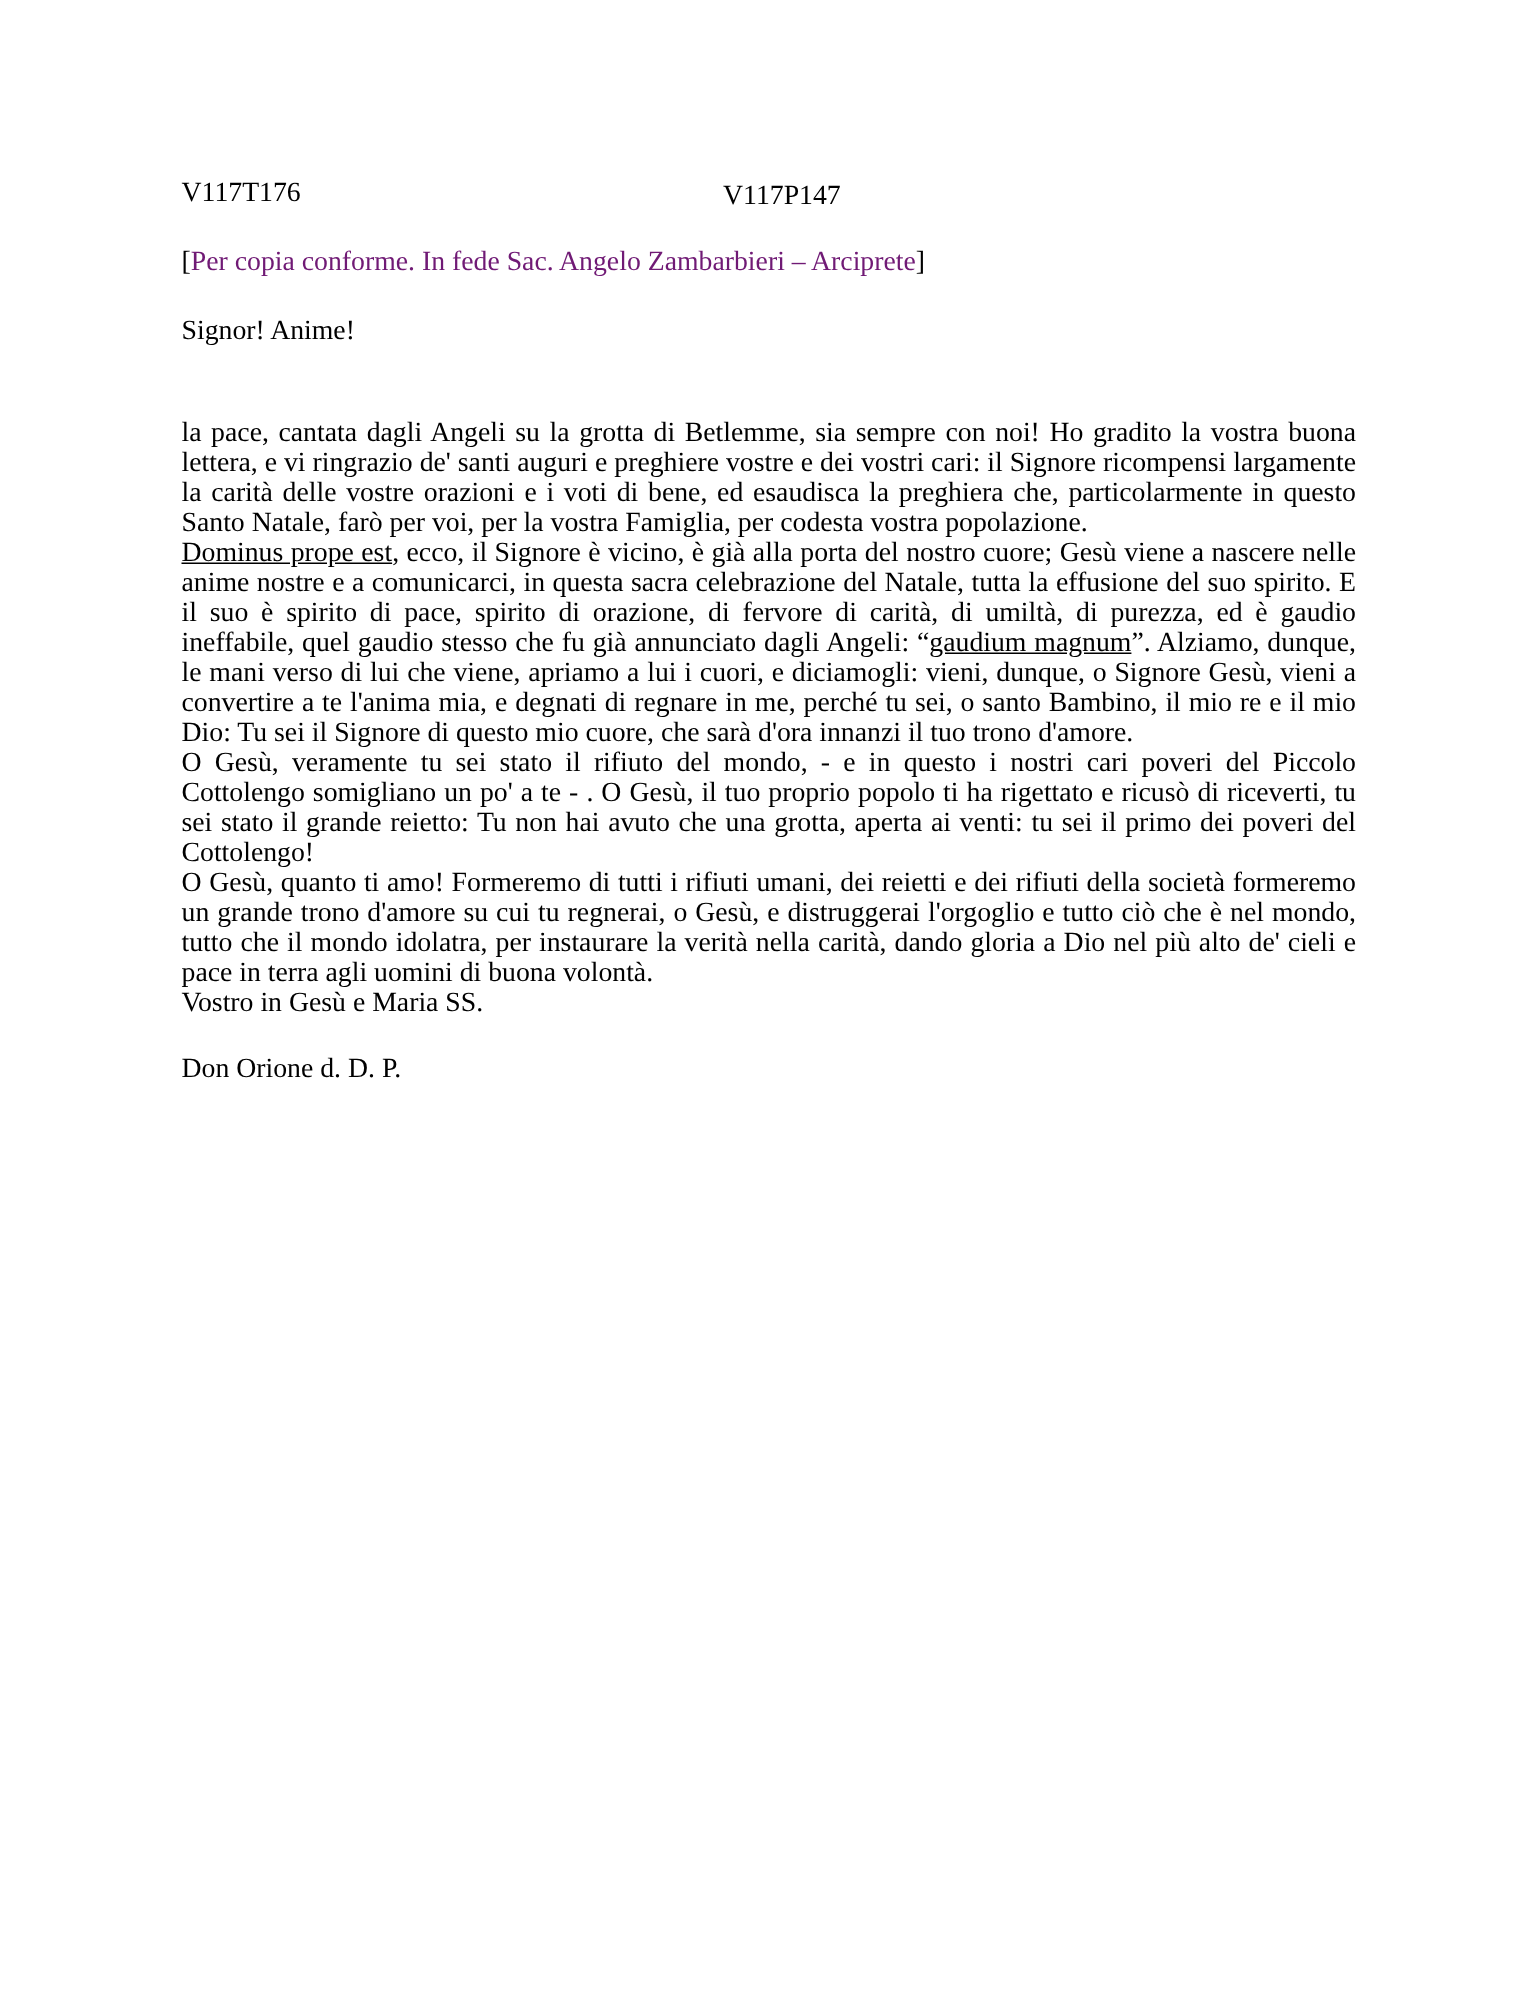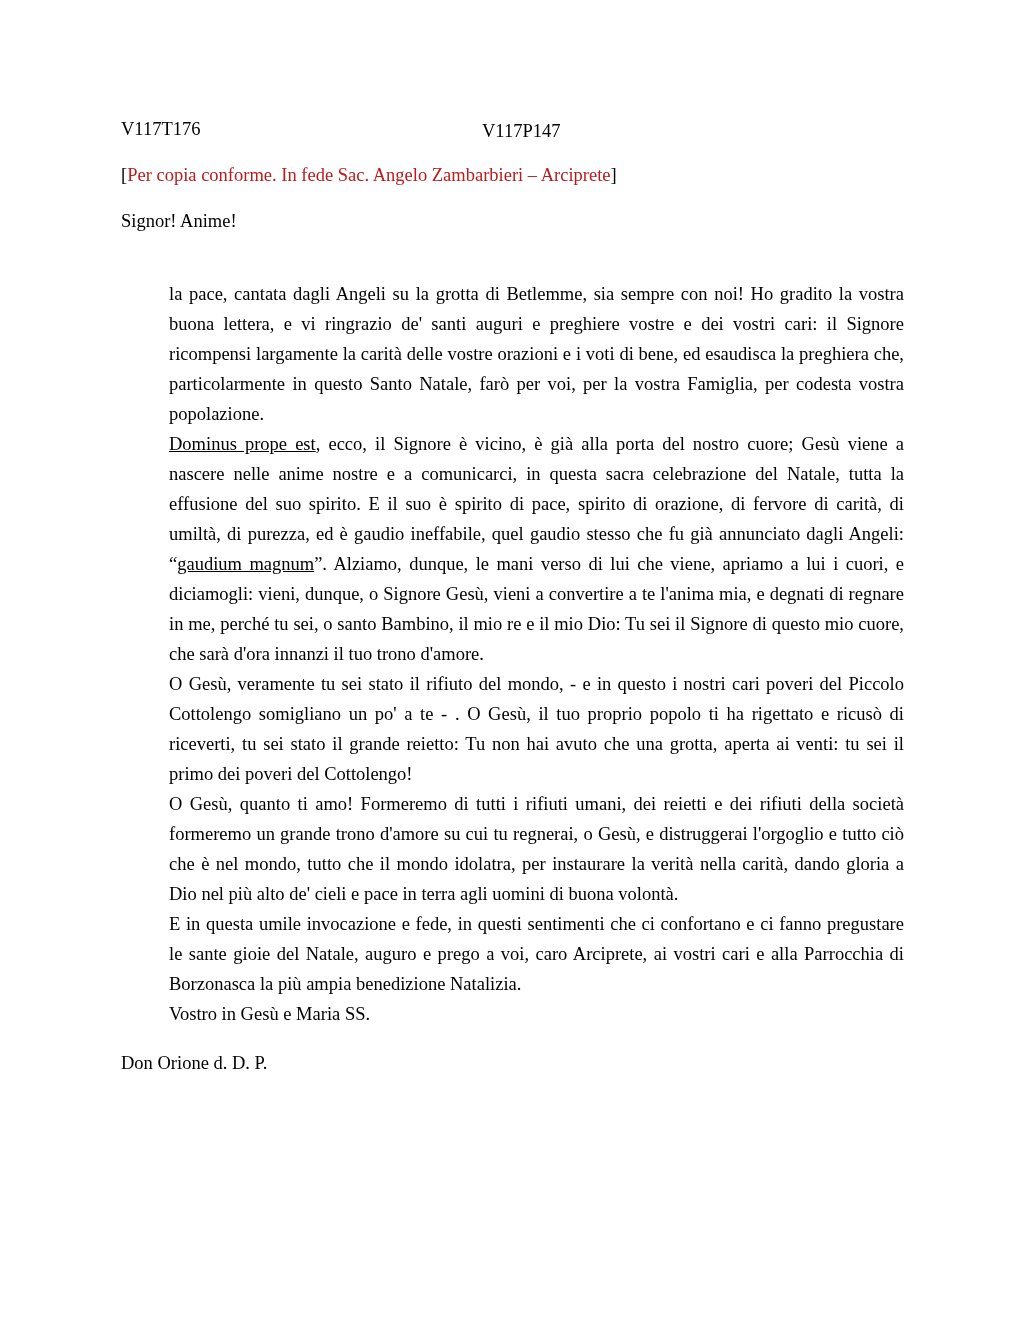--- a/index.html
+++ b/index.html
@@ -30,26 +30,25 @@
       position: relative;
       height: 23px;
       line-height: 23px;
     }
     .codes .c2 {
       position: absolute;
       left: 361px;
       top: 2px;
     }
     .gap { height: 23px; }
-    .blue { color: #b91c1c; }
+    .blue { color: #701a75; }
     .ital { font-style: italic; }
     .body-text {
       text-align: justify;
-      line-height: 30px;
-      margin-left: 48px;
+      line-height: 20px;
     }
     .body-text p {
       margin: 0;
     }
     .u { text-decoration: underline; }
   </style>
 </head>
 <body>
 
 <div class="page">
@@ -72,21 +71,20 @@
   <div class="gap"></div>
 
 
   <div class="gap"></div>
 
   <div class="body-text">
     <p>la pace, cantata dagli Angeli su la grotta di Betlemme, sia sempre con noi! Ho gradito la vostra buona lettera, e vi ringrazio de' santi auguri e preghiere vostre e dei vostri cari: il Signore ricompensi largamente la carità delle vostre orazioni e i voti di bene, ed esaudisca la preghiera che, particolarmente in questo Santo Natale, farò per voi, per la vostra Famiglia, per codesta vostra popolazione.</p>
     <p><span class="u">Dominus prope est</span><span>, ecco, il Signore è vicino, è già alla porta del nostro cuore; Gesù viene a nascere nelle anime nostre e a comunicarci, in questa sacra celebrazione del Natale, tutta la effusione del suo spirito. E il suo è spirito di pace, spirito di orazione, di fervore di carità, di umiltà, di purezza, ed è gaudio ineffabile, quel gaudio stesso che fu già annunciato dagli Angeli: “</span><span class="u">gaudium magnum</span><span>”. Alziamo, dunque, le mani verso di lui che viene, apriamo a lui i cuori, e diciamogli: vieni, dunque, o Signore Gesù, vieni a convertire a te l'anima mia, e degnati di regnare in me, perché tu sei, o santo Bambino, il mio re e il mio Dio: Tu sei il Signore di questo mio cuore, che sarà d'ora innanzi il tuo trono d'amore.</span></p>
     <p>O Gesù, veramente tu sei stato il rifiuto del mondo, - e in questo i nostri cari poveri del Piccolo Cottolengo somigliano un po' a te - . O Gesù, il tuo proprio popolo ti ha rigettato e ricusò di riceverti, tu sei stato il grande reietto: Tu non hai avuto che una grotta, aperta ai venti: tu sei il primo dei poveri del Cottolengo!</p>
     <p>O Gesù, quanto ti amo! Formeremo di tutti i rifiuti umani, dei reietti e dei rifiuti della società formeremo un grande trono d'amore su cui tu regnerai, o Gesù, e distruggerai l'orgoglio e tutto ciò che è nel mondo, tutto che il mondo idolatra, per instaurare la verità nella carità, dando gloria a Dio nel più alto de' cieli e pace in terra agli uomini di buona volontà.</p>
-    <p>E in questa umile invocazione e fede, in questi sentimenti che ci confortano e ci fanno pregustare le sante gioie del Natale, auguro e prego a voi, caro Arciprete, ai vostri cari e alla Parrocchia di Borzonasca la più ampia benedizione Natalizia.</p>
     <p>Vostro in Gesù e Maria SS.</p>
   </div>
 
   <div class="gap"></div>
 
   <div class="line">Don Orione d. D. P.</div>
 
 </div>
 
 </body></html>

